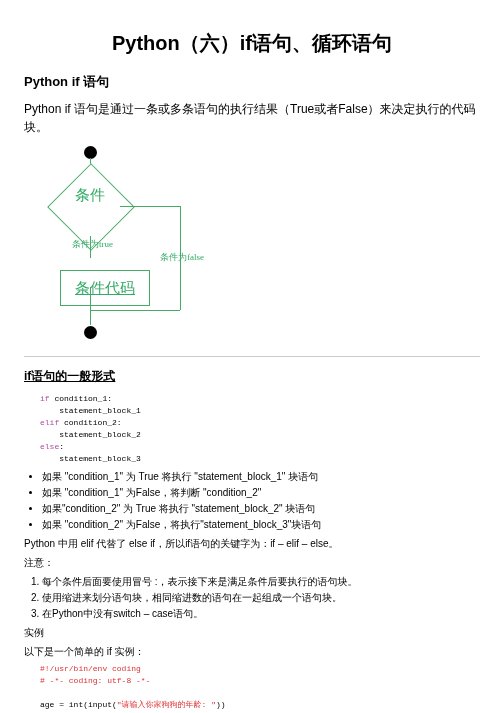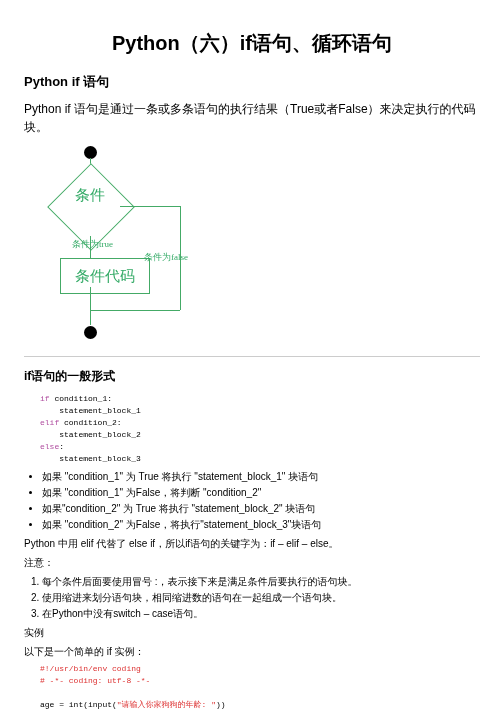--- a/index.html
+++ b/index.html
@@ -21,20 +21,21 @@
   }
   h2 {
     font-size: 13px;
     font-weight: bold;
     margin: 12px 0 8px 0;
   }
   h3 {
     font-size: 12px;
     font-weight: bold;
     margin: 3px 0 8px 0;
+    text-decoration: underline;
   }
   hr {
     border: none;
     border-top: 1px solid #ccc;
     margin: 10px 0;
   }
   .intro { font-size: 12px; margin-bottom: 10px; }
   .flowchart {
     position: relative;
     width: 200px;
@@ -88,28 +89,28 @@
 <div class="flowchart">
   <div class="dot" style="left:40px; top:0;"></div>
   <div class="line" style="left:46px; top:12px; width:1px; height:18px;"></div>
 
   <div class="diamond" style="left:16px; top:30px;"></div>
   <div class="diamond-label" style="left:16px; top:38px;">条件</div>
 
   <div class="line" style="left:46px; top:90px; width:1px; height:22px;"></div>
   <div class="small-label" style="left:28px; top:92px;">条件为true</div>
 
-  <div class="rect" style="left:16px; top:112px;">条件代码</div>
+  <div class="rect" style="left:16px; top:124px;text-decoration:underline;">条件代码</div>
 
   <div class="line" style="left:46px; top:141px; width:1px; height:38px;"></div>
 
   <div class="line" style="left:76px; top:60px; width:60px; height:1px;"></div>
   <div class="line" style="left:136px; top:60px; width:1px; height:104px;"></div>
   <div class="line" style="left:46px; top:164px; width:90px; height:1px;"></div>
-  <div class="small-label" style="left:100px; top:105px;">条件为false</div>
+  <div class="small-label" style="left:116px; top:105px;">条件为false</div>
 
   <div class="dot" style="left:40px; top:180px;"></div>
 </div>
 
 <hr>
 
 <h3>if语句的一般形式</h3>
 
 <pre class="codeblock"><span class="kw">if</span><span> condition_1:</span>
 <span>    statement_block_1</span>

